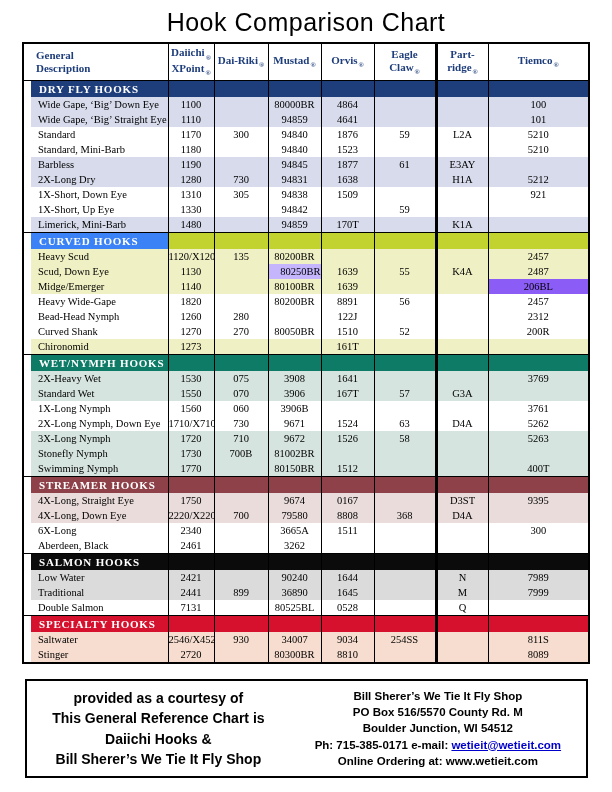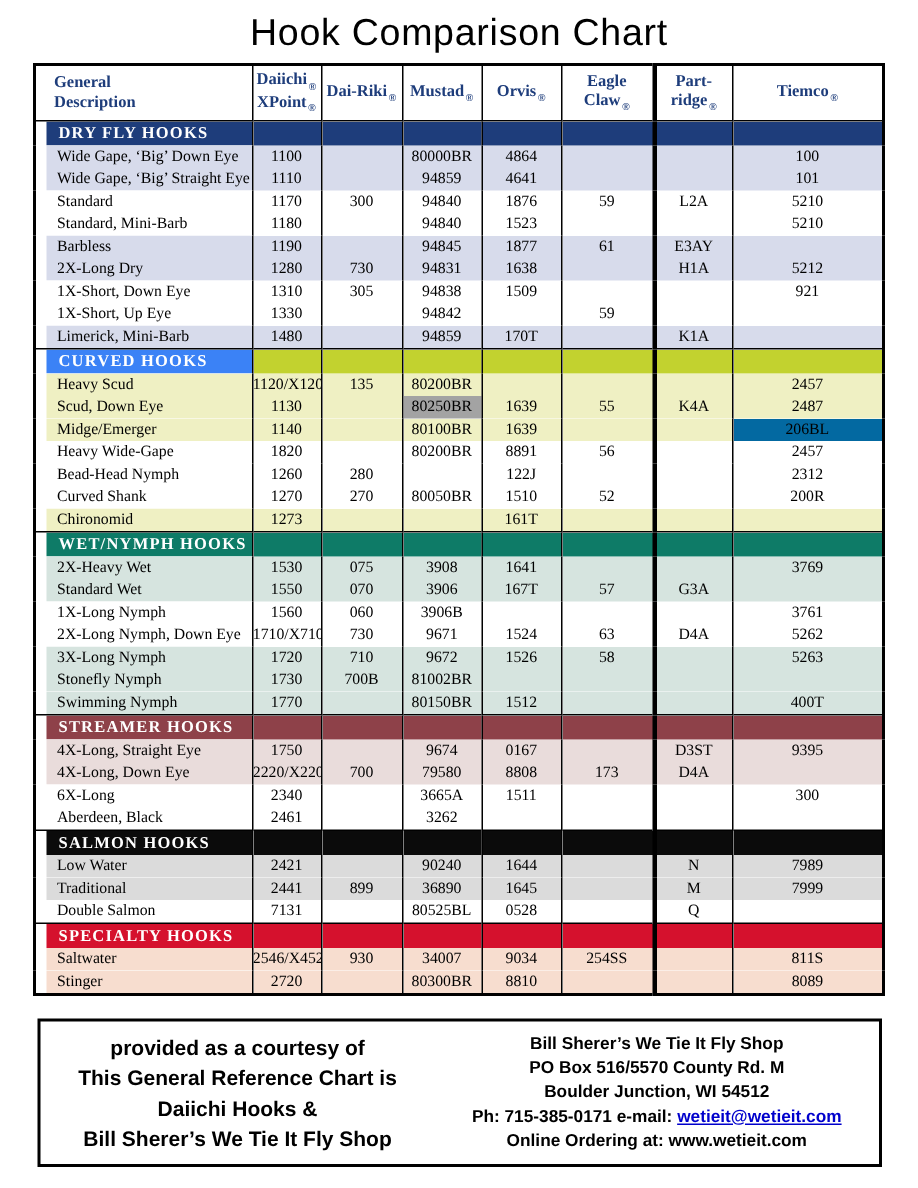--- a/index.html
+++ b/index.html
@@ -228,37 +228,37 @@
           <td class="val" style="background: rgb(239, 240, 195);"></td>
           <td class="val thick-left" style="background: rgb(239, 240, 195);"></td>
           <td class="val" style="background: rgb(239, 240, 195);">2457</td>
         </tr>
         <tr>
           <td class="desc-cell">
             <div class="desc-band" style="background: rgb(239, 240, 195);">Scud, Down Eye</div>
           </td>
           <td class="val" style="background: rgb(239, 240, 195);">1130</td>
           <td class="val" style="background: rgb(239, 240, 195);"></td>
-          <td class="val" style="background: #a3a3a3;">80250BR</td>
+          <td class="val" style="background: #c4b5fd; text-align: right;">80250BR</td>
           <td class="val" style="background: rgb(239, 240, 195);">1639</td>
           <td class="val" style="background: rgb(239, 240, 195);">55</td>
           <td class="val thick-left" style="background: rgb(239, 240, 195);">K4A</td>
           <td class="val" style="background: rgb(239, 240, 195);">2487</td>
         </tr>
         <tr>
           <td class="desc-cell">
             <div class="desc-band" style="background: rgb(239, 240, 195);">Midge/Emerger</div>
           </td>
           <td class="val" style="background: rgb(239, 240, 195);">1140</td>
           <td class="val" style="background: rgb(239, 240, 195);"></td>
           <td class="val" style="background: rgb(239, 240, 195);">80100BR</td>
           <td class="val" style="background: rgb(239, 240, 195);">1639</td>
           <td class="val" style="background: rgb(239, 240, 195);"></td>
           <td class="val thick-left" style="background: rgb(239, 240, 195);"></td>
-          <td class="val" style="background: #0369a1;">206BL</td>
+          <td class="val" style="background: #8b5cf6;">206BL</td>
         </tr>
         <tr>
           <td class="desc-cell">
             <div class="desc-band">Heavy Wide-Gape</div>
           </td>
           <td class="val">1820</td>
           <td class="val"></td>
           <td class="val">80200BR</td>
           <td class="val">8891</td>
           <td class="val">56</td>
@@ -422,21 +422,21 @@
           <td class="val" style="background: rgb(233, 220, 219);">9395</td>
         </tr>
         <tr>
           <td class="desc-cell">
             <div class="desc-band" style="background: rgb(233, 220, 219);">4X-Long, Down Eye</div>
           </td>
           <td class="val" style="background: rgb(233, 220, 219);">2220/X220</td>
           <td class="val" style="background: rgb(233, 220, 219);">700</td>
           <td class="val" style="background: rgb(233, 220, 219);">79580</td>
           <td class="val" style="background: rgb(233, 220, 219);">8808</td>
-          <td class="val" style="background: rgb(233, 220, 219);">173</td>
+          <td class="val" style="background: rgb(233, 220, 219);">368</td>
           <td class="val thick-left" style="background: rgb(233, 220, 219);">D4A</td>
           <td class="val" style="background: rgb(233, 220, 219);"></td>
         </tr>
         <tr>
           <td class="desc-cell">
             <div class="desc-band">6X-Long</div>
           </td>
           <td class="val">2340</td>
           <td class="val"></td>
           <td class="val">3665A</td>

